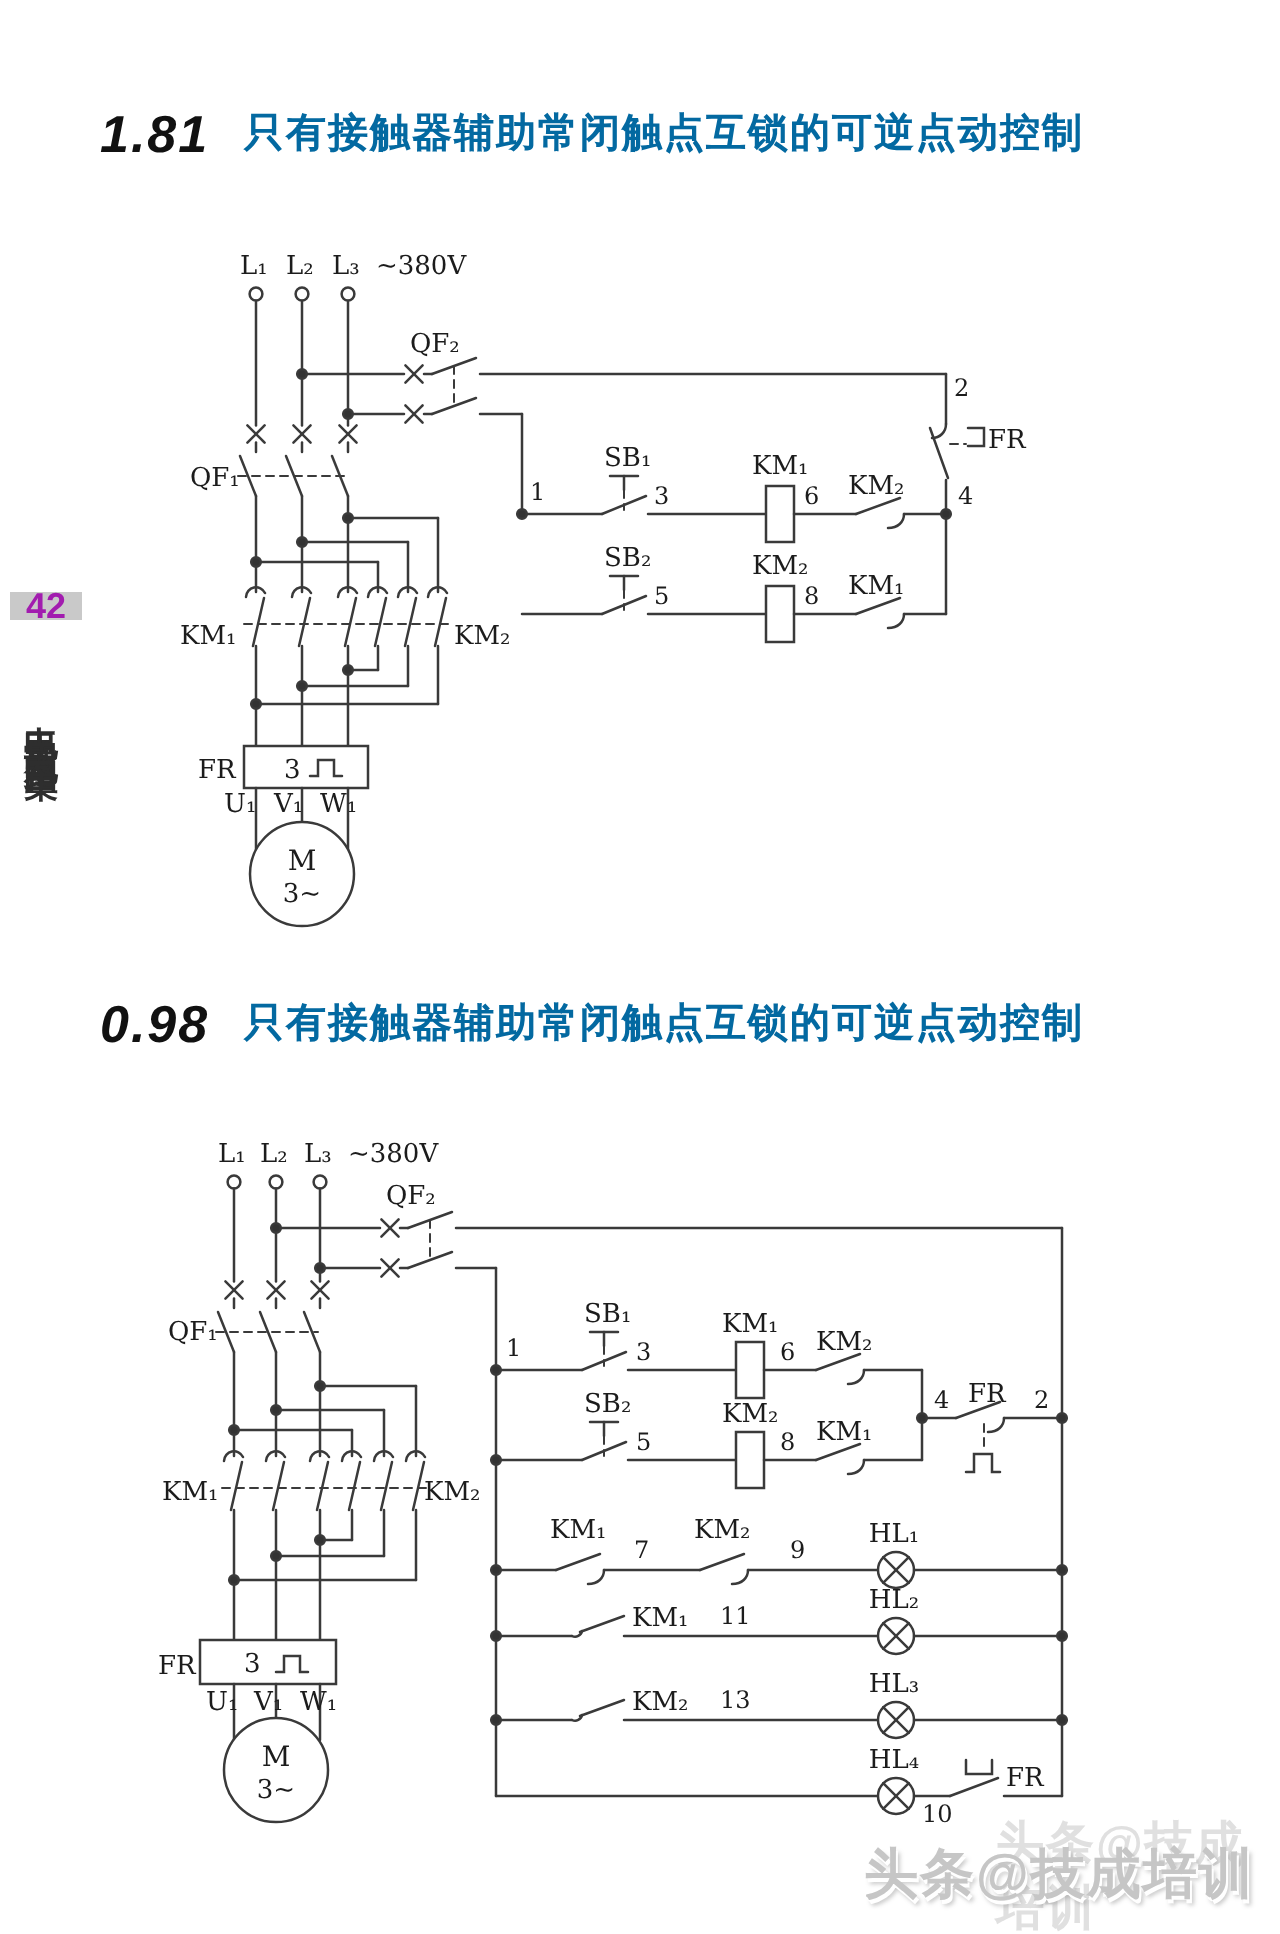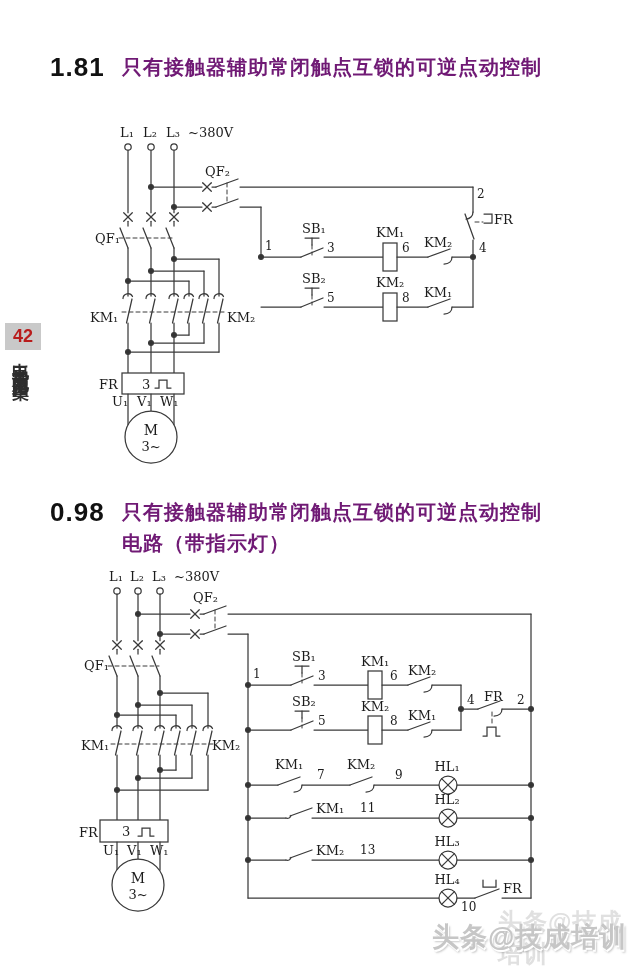--- a/index.html
+++ b/index.html
@@ -1,27 +1,27 @@
 <!DOCTYPE html>
 <html><head>
 <meta charset="utf-8">
 <style>
   html,body { margin:0; padding:0; background:#efefef; }
   .page { position:relative; width:640px; height:967px; background:#ffffff; margin:0 auto;
           font-family:"Liberation Sans", sans-serif; overflow:hidden; }
 
   
   .sec-head { position:absolute; left:50px; width:560px; display:flex; align-items:flex-start; }
-  .sec-num  { font-size:26px; font-weight:bold; color:#111; letter-spacing:1px; width:72px; flex:0 0 72px; }
-  .sec-title{ font-size:20px; font-weight:bold; color:#701a75; line-height:31px; letter-spacing:1px; }
+  .sec-num  { font-size:26px; font-weight:bold; color:#111; letter-spacing:1px; width:72px; flex:0 0 72px;font-style:italic; }
+  .sec-title{ font-size:20px; font-weight:bold; color:#0369a1; line-height:31px; letter-spacing:1px; }
 
   
-  .pagenum { position:absolute; left:5px; top:323px; width:36px; height:27px; background:#c9c9c9;
+  .pagenum { position:absolute; left:5px; top:296px; width:36px; height:14px; background:#c9c9c9;
              display:flex; align-items:center; justify-content:center;
-             font-size:18px; font-weight:bold; color:#b91c1c; }
+             font-size:18px; font-weight:bold; color:#a21caf; }
   .booktitle { position:absolute; left:9px; top:349px; writing-mode:vertical-lr;
                font-size:17px; font-weight:600; color:#2e2e2e; letter-spacing:3px; }
 
   
   svg { position:absolute; }
   .cw   { stroke:#3a3a3a; stroke-width:1.25; fill:none; stroke-linecap:round; }
   .dash { stroke-dasharray:4 3; stroke-width:1; }
   .box  { fill:#ffffff; stroke:#3a3a3a; stroke-width:1.25; }
   .lbl text { fill:#1c1c1c; stroke:none; font-family:"DejaVu Serif","DejaVu Sans",serif; font-size:13px; }
   .lbl text.sm { font-size:12px; }
@@ -240,21 +240,20 @@
       <text x="160" y="406">W₁</text>
       <text class="mid big" x="151" y="435">M</text>
       <text class="mid" x="151" y="451">3~</text>
     </g>
   </svg>
 
   <div class="sec-head" style="top:497px">
     <span class="sec-num">0.98</span>
     <div class="sec-title">
       <div>只有接触器辅助常闭触点互锁的可逆点动控制</div>
-      <div>电路（带指示灯）</div>
     </div>
   </div>
 
   <svg style="left:75px; top:565px;" width="545" height="392" viewBox="75 565 545 392">
     <g class="cw">
 
       <g>
         <use href="#term" x="117" y="591" style="fill:#fff"></use>
           <use href="#term" x="138" y="591" style="fill:#fff"></use>
           <use href="#term" x="160" y="591" style="fill:#fff"></use>

